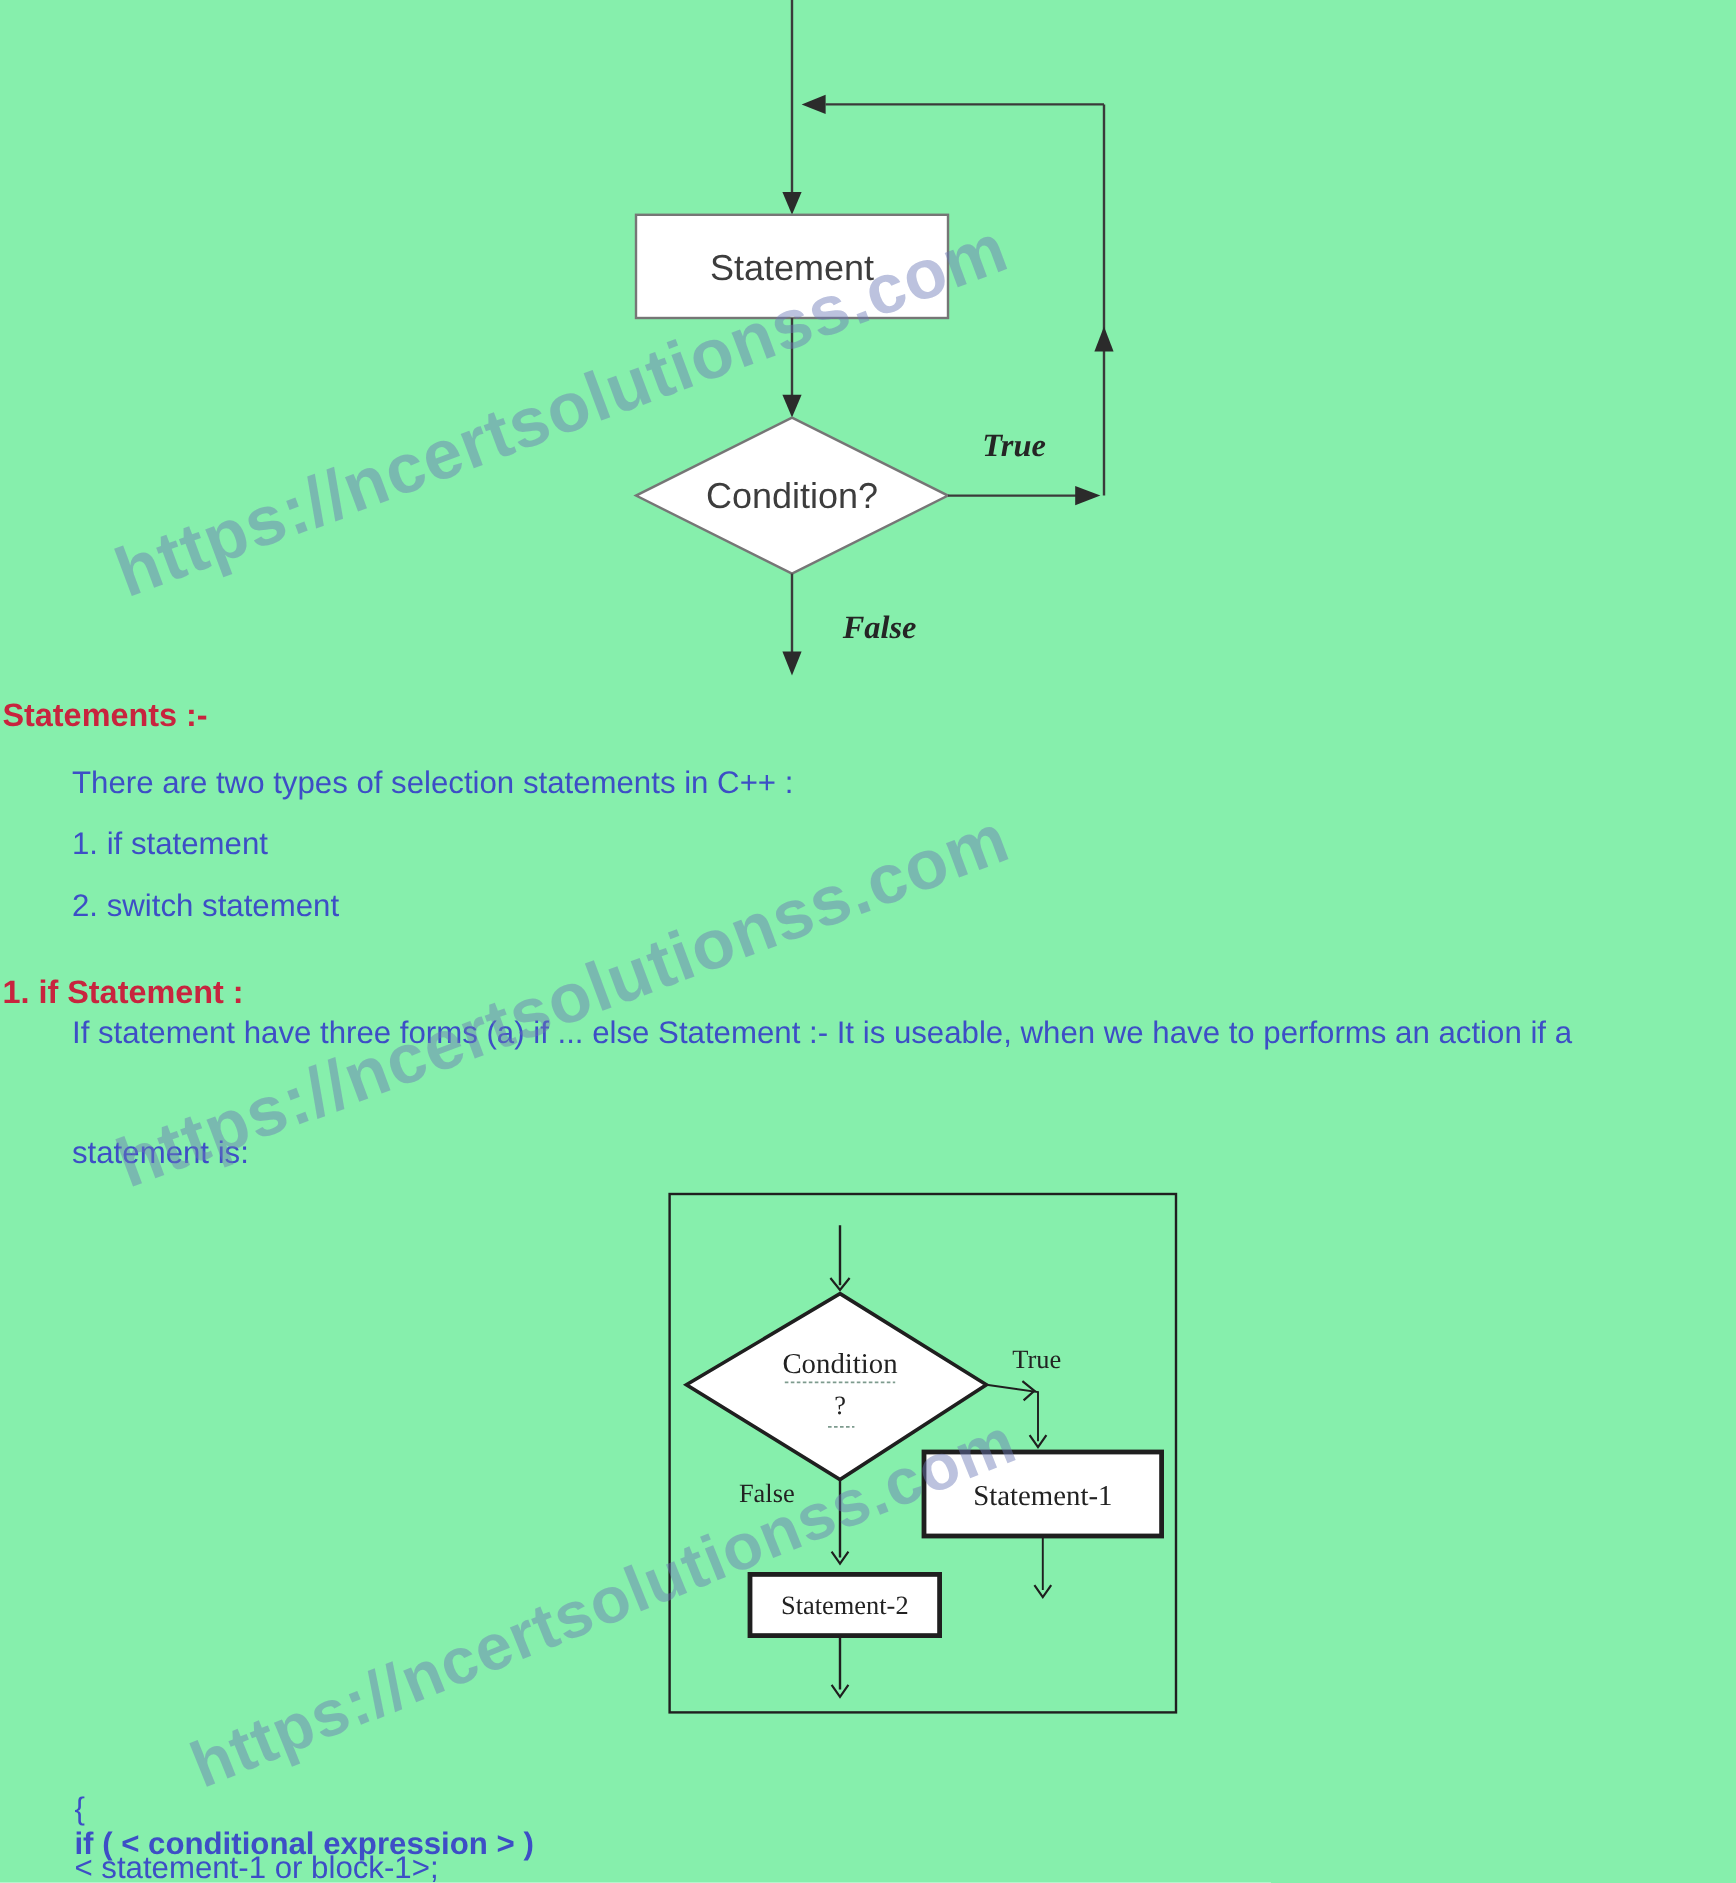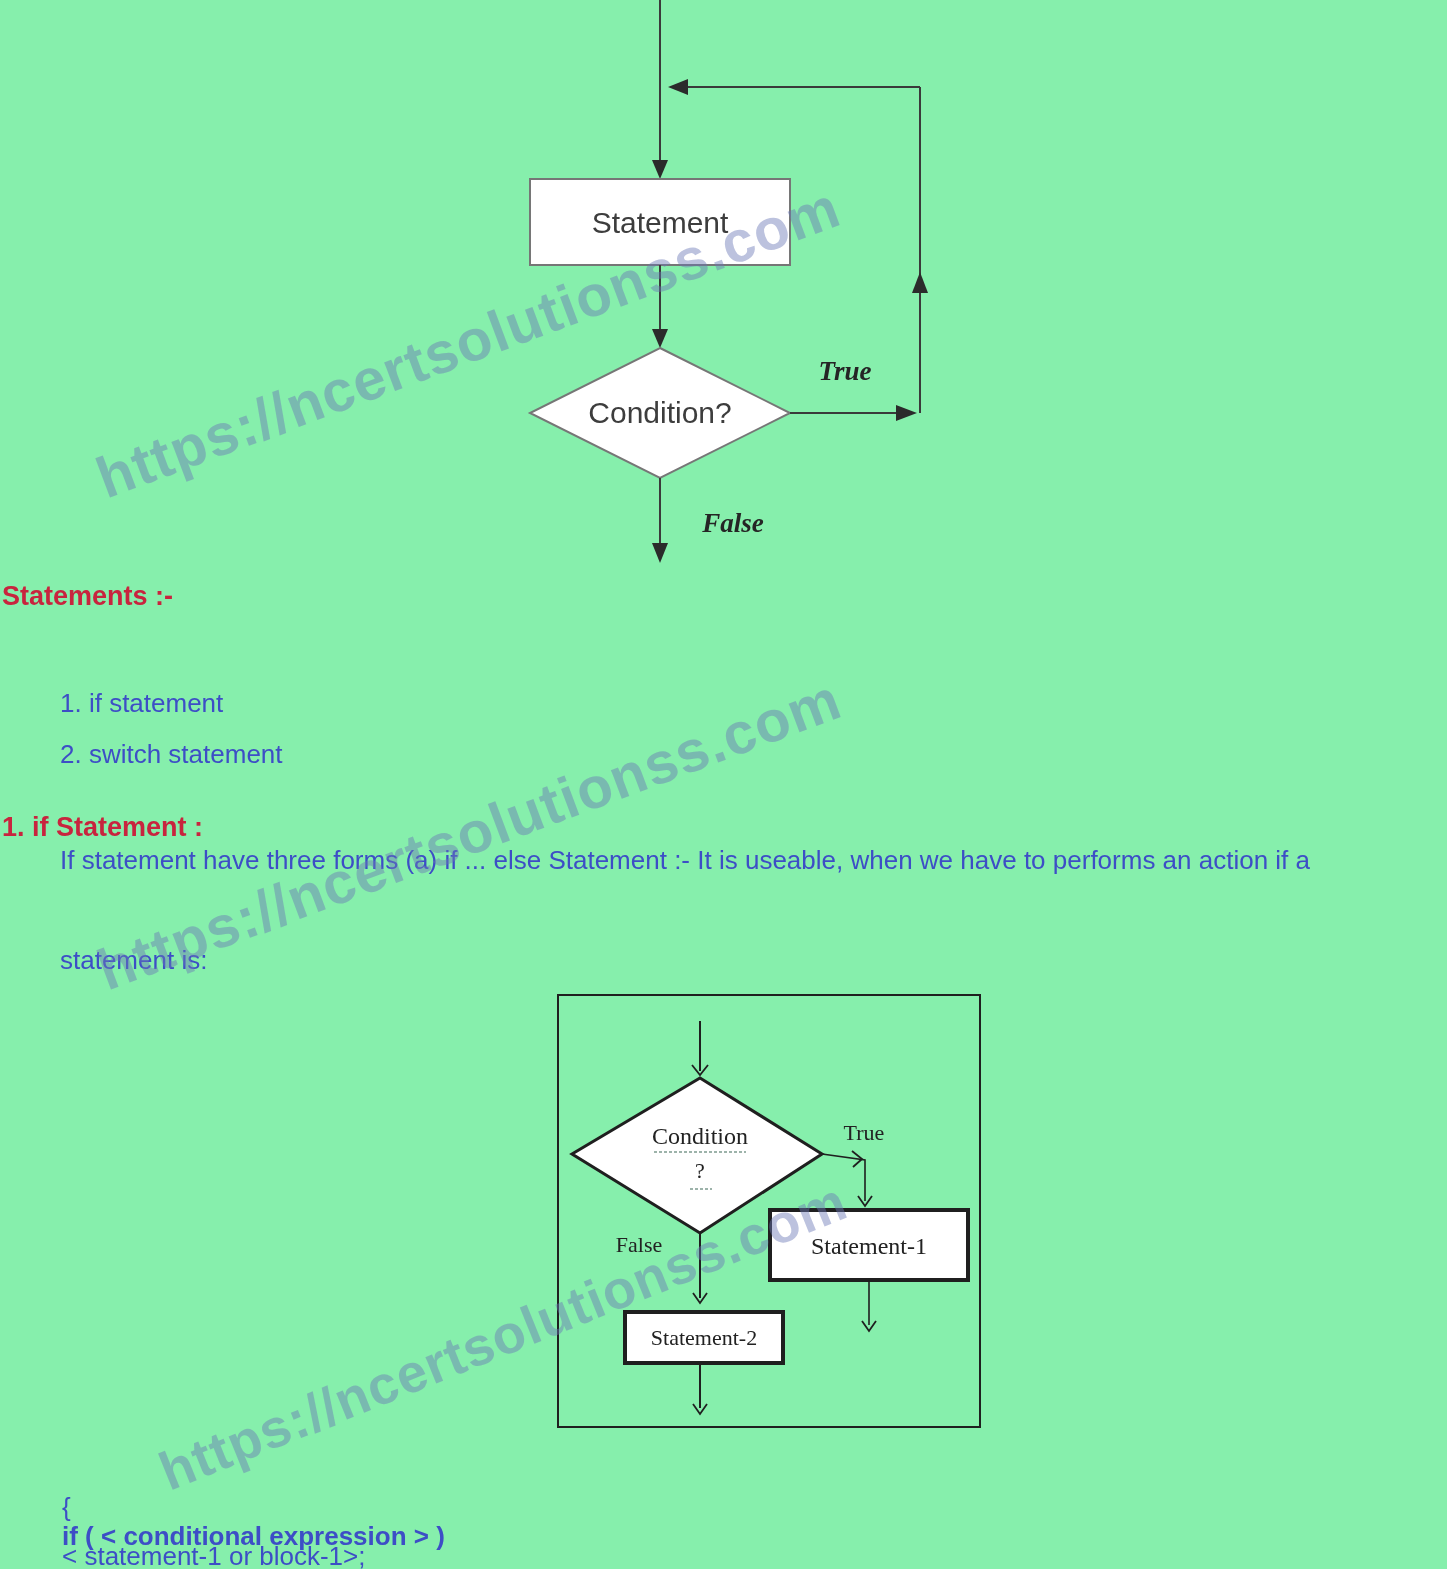--- a/index.html
+++ b/index.html
@@ -112,20 +112,21 @@
     <line class="flow-line" x1="340" y1="413" x2="448" y2="413"></line>
     <polygon class="flow-arrow" points="446,405 446,421 467,413"></polygon>
     <text class="d1-branch" x="395" y="380">True</text>
 
     <line class="flow-line" x1="210" y1="478" x2="210" y2="544"></line>
     <polygon class="flow-arrow" points="202,543 218,543 210,563"></polygon>
     <text class="d1-branch" x="283" y="532">False</text>
   </svg>
 
   <div class="red-h" id="statements-heading">Statements :-</div>
+  <div class="blue-t" id="intro-line">There are two types of selection statements in C++ :</div>
   <div class="blue-t" id="list-item-1">1. if statement</div>
   <div class="blue-t" id="list-item-2">2. switch statement</div>
   <div class="red-h" id="if-heading">1. if Statement :</div>
   <div class="blue-t" id="para-line-1">If statement have three forms (a) if ... else Statement :- It is useable, when we have to performs an action if a</div>
   <div class="blue-t" id="para-line-3">statement is:</div>
 
   <svg id="ifelse-diagram" viewBox="0 0 426 436" xmlns="http://www.w3.org/2000/svg">
 
     <rect class="d2-line" x="2" y="2" width="422" height="432"></rect>
 

